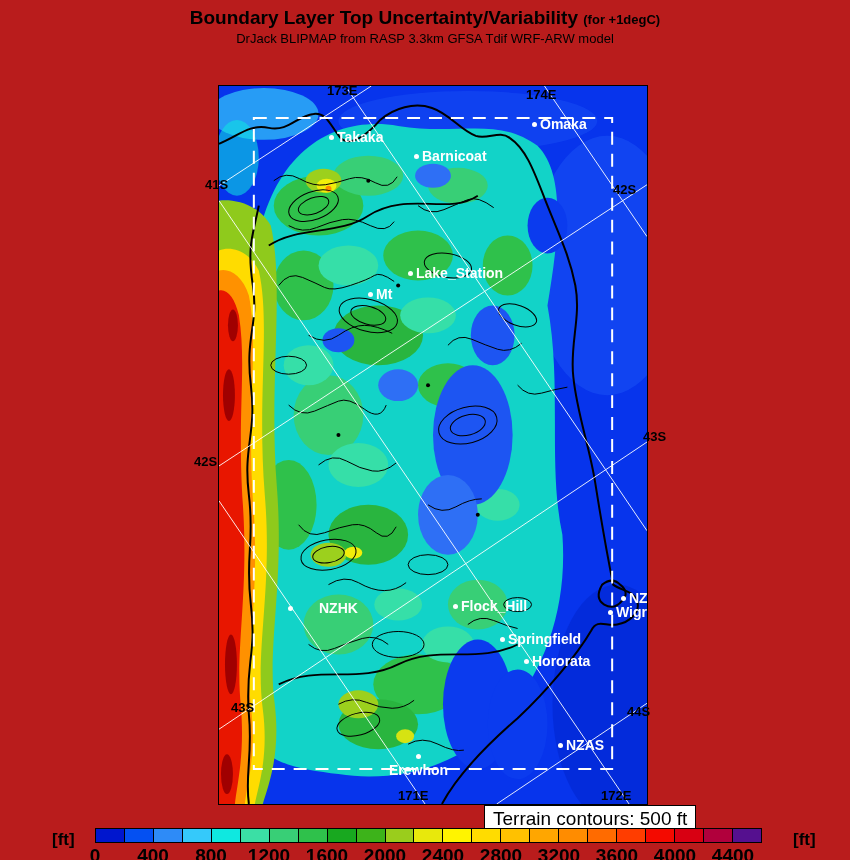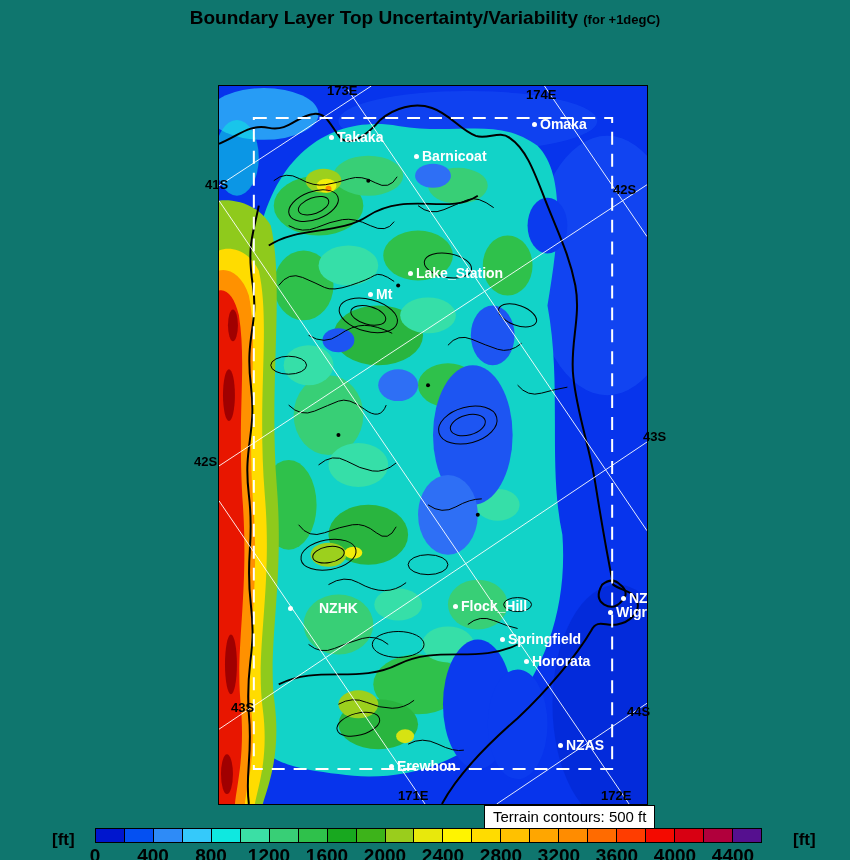--- a/index.html
+++ b/index.html
@@ -1,54 +1,55 @@
 <!DOCTYPE html>
 <html><head>
 <meta charset="utf-8">
 <style>
   html,body{margin:0;padding:0;background:#fff;}
-  .stage{position:relative;width:850px;height:860px;background:#0f766e;
+  .stage{position:relative;width:850px;height:860px;background:#b91c1c;
          font-family:"Liberation Sans",sans-serif;color:#000;overflow:hidden;}
   .header{position:absolute;top:6px;left:0;width:850px;text-align:center;line-height:1.25;}
   .title-line{font-size:19px;font-weight:bold;}
   .title-suffix{font-size:13px;font-weight:bold;}
   .valid-line{font-size:17px;margin-top:2px;}
   .valid-small{font-size:13px;}
   .model-line{font-size:13px;margin-top:1px;}
   .map{position:absolute;left:218px;top:85px;width:430px;height:720px;
        box-sizing:border-box;border:1px solid #000;overflow:hidden;background:#0734EC;}
   .map svg{position:absolute;left:0;top:0;width:100%;height:100%;}
   .place{position:absolute;display:flex;align-items:center;gap:3px;
          transform:translateY(-50%);white-space:nowrap;}
   .place i{display:block;width:5px;height:5px;border-radius:50%;background:#fff;}
   .place span{color:#fff;font-size:14px;font-weight:bold;}
   .grid-layer{position:absolute;left:0;top:0;width:850px;height:860px;pointer-events:none;}
   .grid-label{position:absolute;font-size:13px;font-weight:bold;color:#000;white-space:nowrap;}
   .terrain-note{position:absolute;left:484px;top:805px;box-sizing:border-box;height:25px;
-        border:1px solid #000;background:#fff;padding:2px 8px;font-size:15px;white-space:nowrap;}
+        border:1px solid #000;background:#fff;padding:2px 8px;font-size:19px;white-space:nowrap;}
   .unit{position:absolute;font-size:17px;font-weight:bold;}
   .unit.left{left:52px;top:830px;}
   .unit.right{left:793px;top:830px;}
   .bar{position:absolute;left:95px;top:828px;width:667px;height:15px;box-sizing:border-box;
        border:1px solid #000;display:flex;}
   .bar div{flex:1;border-right:1px solid #000;}
   .bar div:last-child{border-right:none;}
   .cb-ticks{position:absolute;left:95px;top:845px;width:667px;height:22px;}
   .cb-tick{position:absolute;transform:translateX(-50%);font-size:19px;font-weight:bold;}
 </style>
 </head>
 <body>
 
 <div class="stage">
 
   <div class="header">
     <div class="title-line">
       <span>Boundary Layer Top Uncertainty/Variability</span>
       <span class="title-suffix">(for +1degC)</span>
     </div>
+    <div class="model-line">DrJack BLIPMAP from RASP 3.3km GFSA Tdif WRF-ARW model</div>
   </div>
 
   <div class="map">
     <svg viewBox="0 0 430 720" preserveAspectRatio="none">
 
       <rect width="430" height="720" fill="#0734EC"></rect>
       <ellipse cx="390" cy="180" rx="75" ry="130" fill="#1A52F6" opacity="0.55"></ellipse>
       <ellipse cx="400" cy="620" rx="65" ry="120" fill="#0226D0" opacity="0.6"></ellipse>
       <ellipse cx="250" cy="35" rx="130" ry="30" fill="#1A52F6" opacity="0.45"></ellipse>
       <ellipse cx="45" cy="28" rx="55" ry="26" fill="#35C9FA" opacity="0.7"></ellipse>
@@ -235,21 +236,21 @@
           <span>NZCH</span>
         </span>
         <span class="place" style="left: 389px; top: 526px;">
           <i></i>
           <span>Wigram</span>
         </span>
         <span class="place" style="left: 339px; top: 659px;">
           <i></i>
           <span>NZAS</span>
         </span>
-        <span class="place" style="left: 170px; top: 680px;">
+        <span class="place" style="left: 170px; top: 680px; flex-direction: column;">
           <i></i>
           <span>Erewhon</span>
         </span>
       </div>
   </div>
 
   <div class="grid-layer" id="grid-labels">
       <span class="grid-label" style="left: 205px; top: 177px;">41S</span>
       <span class="grid-label" style="left: 613px; top: 182px;">42S</span>
       <span class="grid-label" style="left: 194px; top: 454px;">42S</span>

